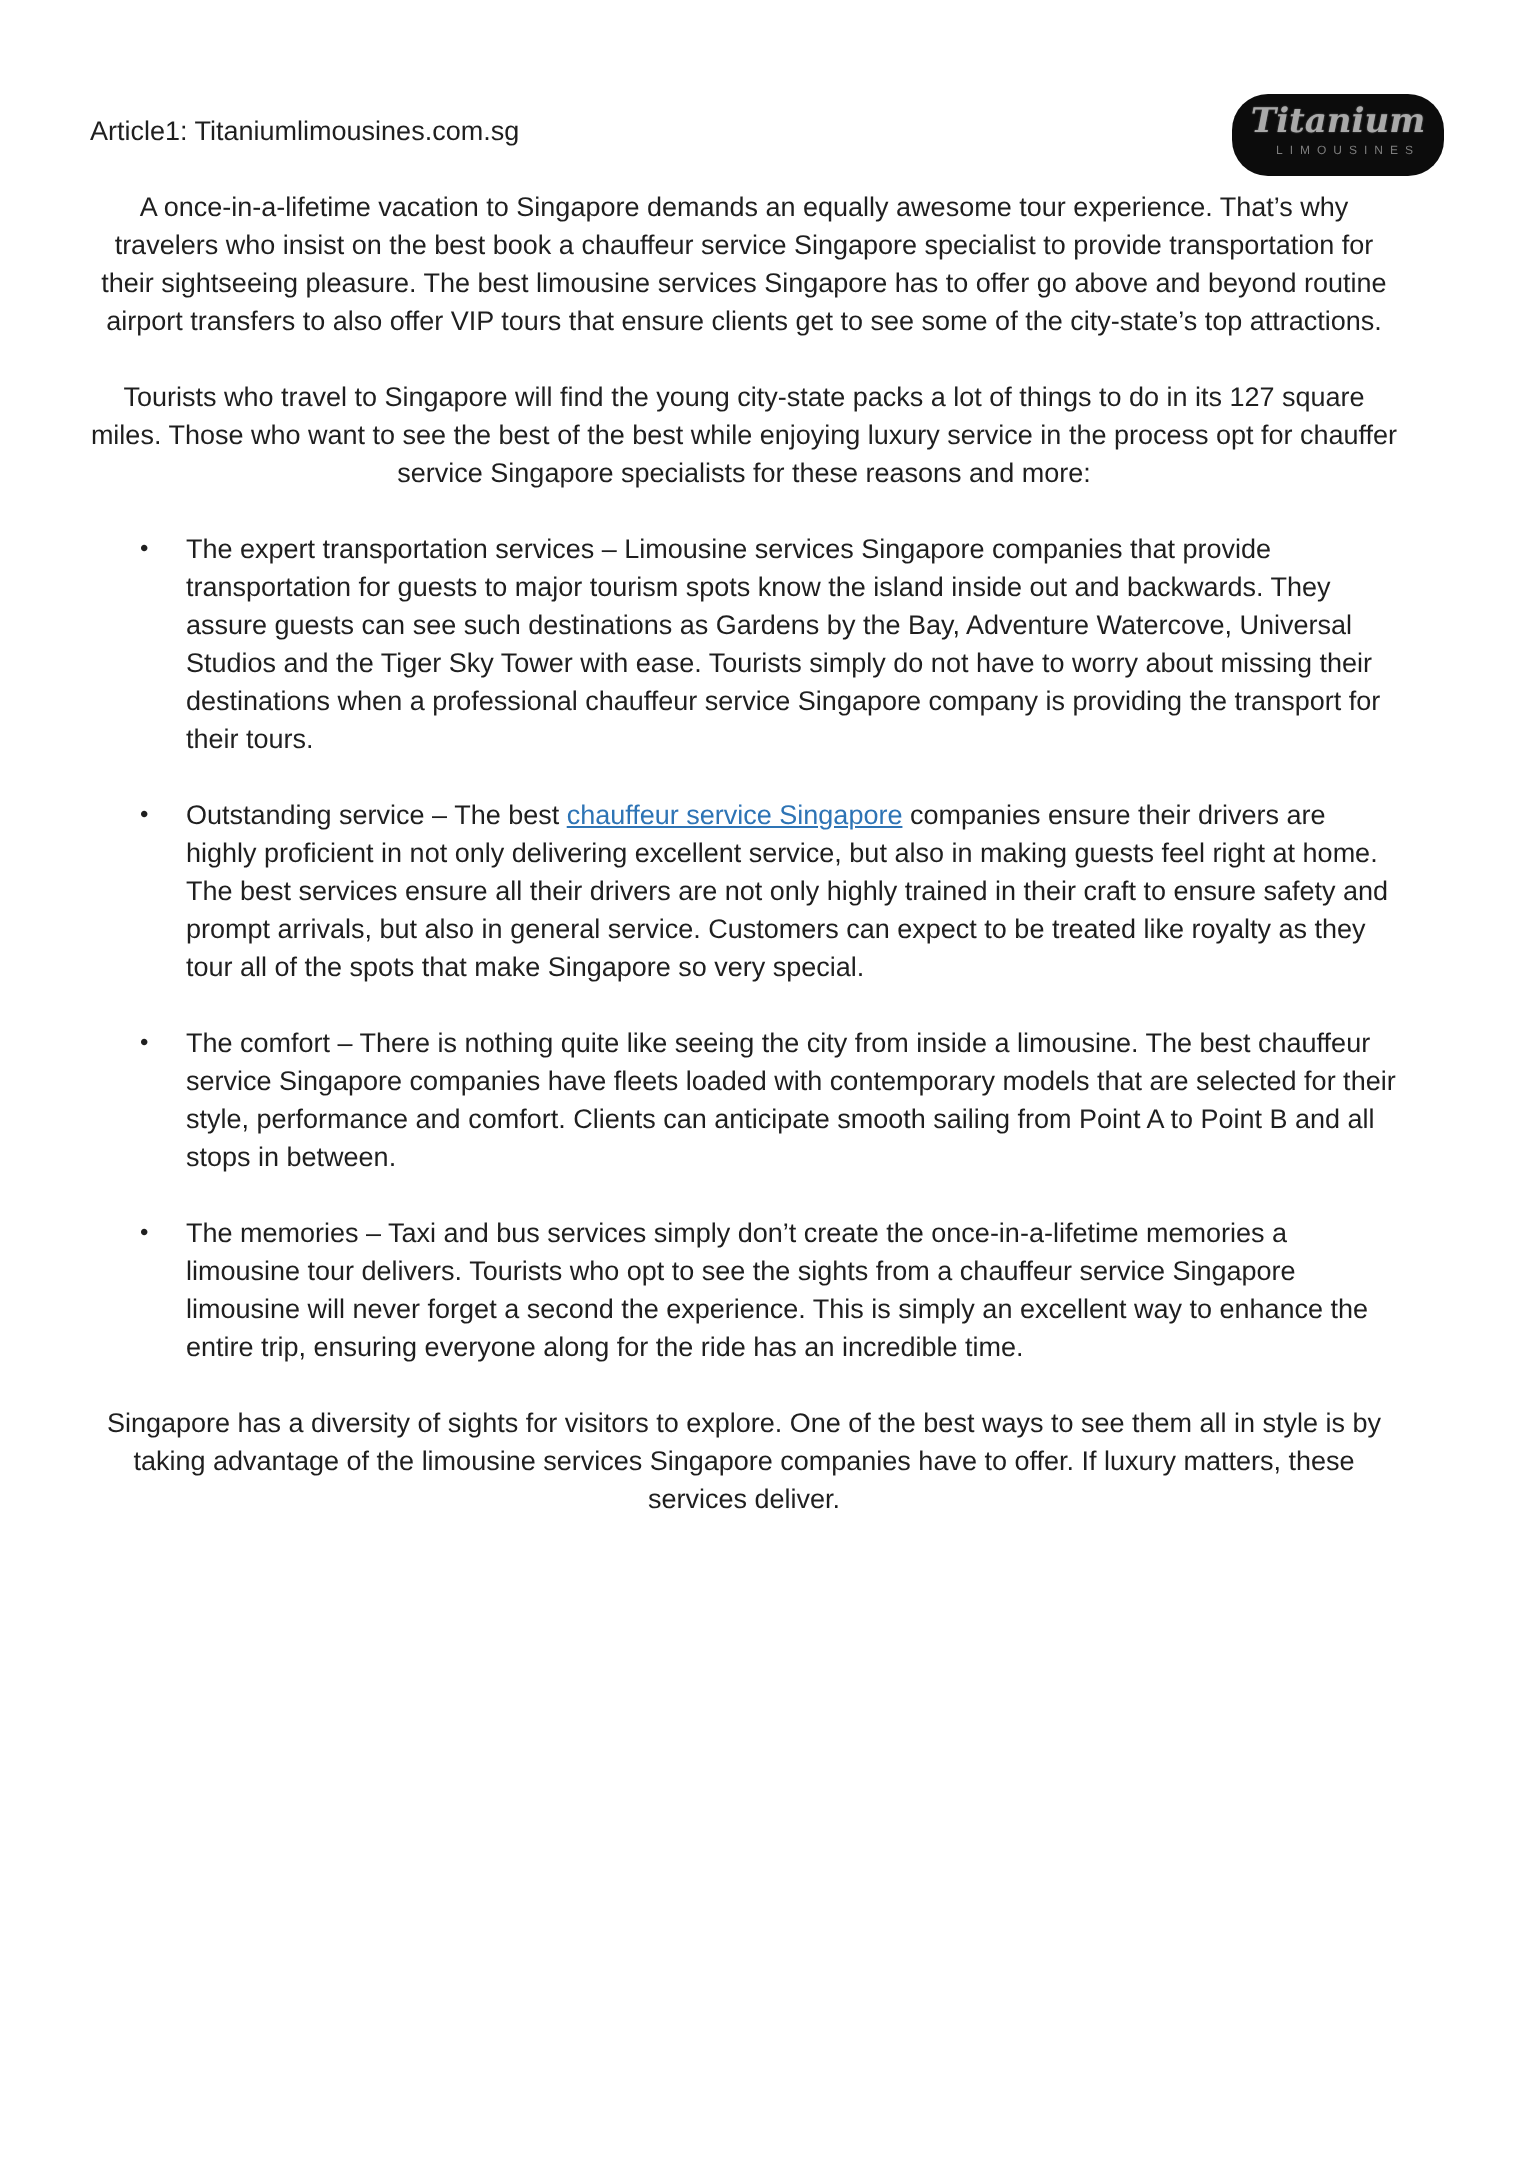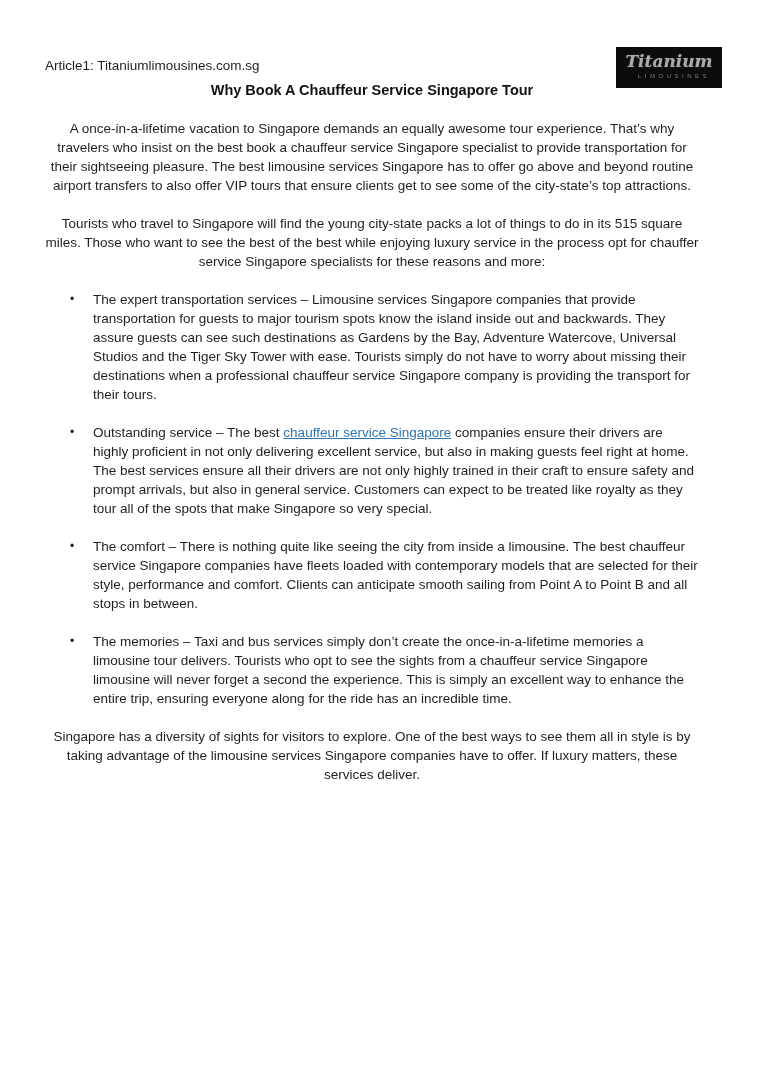--- a/index.html
+++ b/index.html
@@ -26,20 +26,21 @@
     position: absolute;
     top: 47px;
     right: 46px;
     width: 106px;
     height: 41px;
     background: #0c0c0c;
     text-align: center;
     box-sizing: border-box;
     padding-top: 4px;
     overflow: hidden;
+    border-radius: 18px;
   }
   .logo-script {
     font-family: "DejaVu Serif", serif;
     font-style: italic;
     font-weight: bold;
     font-size: 17px;
     line-height: 21px;
     color: #a9a9a9;
     text-shadow: 0 0 1px #666;
   }
@@ -93,25 +94,24 @@
 
   <div class="logo">
     <div class="logo-script">Titanium</div>
     <div class="logo-sub">LIMOUSINES</div>
   </div>
 
   <div class="content">
 
     <div class="header-label body-text">Article1: Titaniumlimousines.com.sg</div>
 
-    <h1 class="doc-title">Why Book A Chauffeur Service Singapore Tour</h1>
 
     <p class="para body-text">A once-in-a-lifetime vacation to Singapore demands an equally awesome tour experience. That’s why travelers who insist on the best book a chauffeur service Singapore specialist to provide transportation for their sightseeing pleasure. The best limousine services Singapore has to offer go above and beyond routine airport transfers to also offer VIP tours that ensure clients get to see some of the city-state’s top attractions.</p>
 
-    <p class="para body-text">Tourists who travel to Singapore will find the young city-state packs a lot of things to do in its 515 square miles. Those who want to see the best of the best while enjoying luxury service in the process opt for chauffer service Singapore specialists for these reasons and more:</p>
+    <p class="para body-text">Tourists who travel to Singapore will find the young city-state packs a lot of things to do in its 127 square miles. Those who want to see the best of the best while enjoying luxury service in the process opt for chauffer service Singapore specialists for these reasons and more:</p>
 
     <ul class="bullet-list body-text">
       <li>
         <span class="bullet-marker">•</span>
         <span>The expert transportation services – Limousine services Singapore companies that provide transportation for guests to major tourism spots know the island inside out and backwards. They assure guests can see such destinations as Gardens by the Bay, Adventure Watercove, Universal Studios and the Tiger Sky Tower with ease. Tourists simply do not have to worry about missing their destinations when a professional chauffeur service Singapore company is providing the transport for their tours.</span>
       </li>
       <li>
         <span class="bullet-marker">•</span>
         <span>Outstanding service – The best </span><a class="doc-link" href="#">chauffeur service Singapore</a><span> companies ensure their drivers are highly proficient in not only delivering excellent service, but also in making guests feel right at home. The best services ensure all their drivers are not only highly trained in their craft to ensure safety and prompt arrivals, but also in general service. Customers can expect to be treated like royalty as they tour all of the spots that make Singapore so very special.</span>
       </li>

